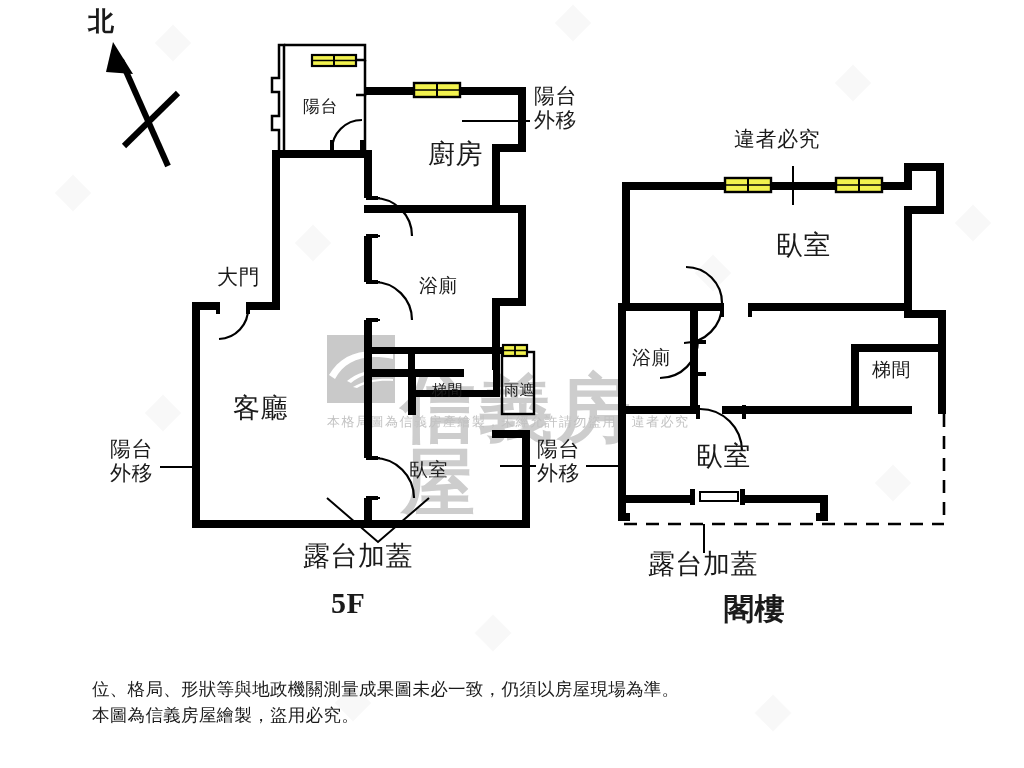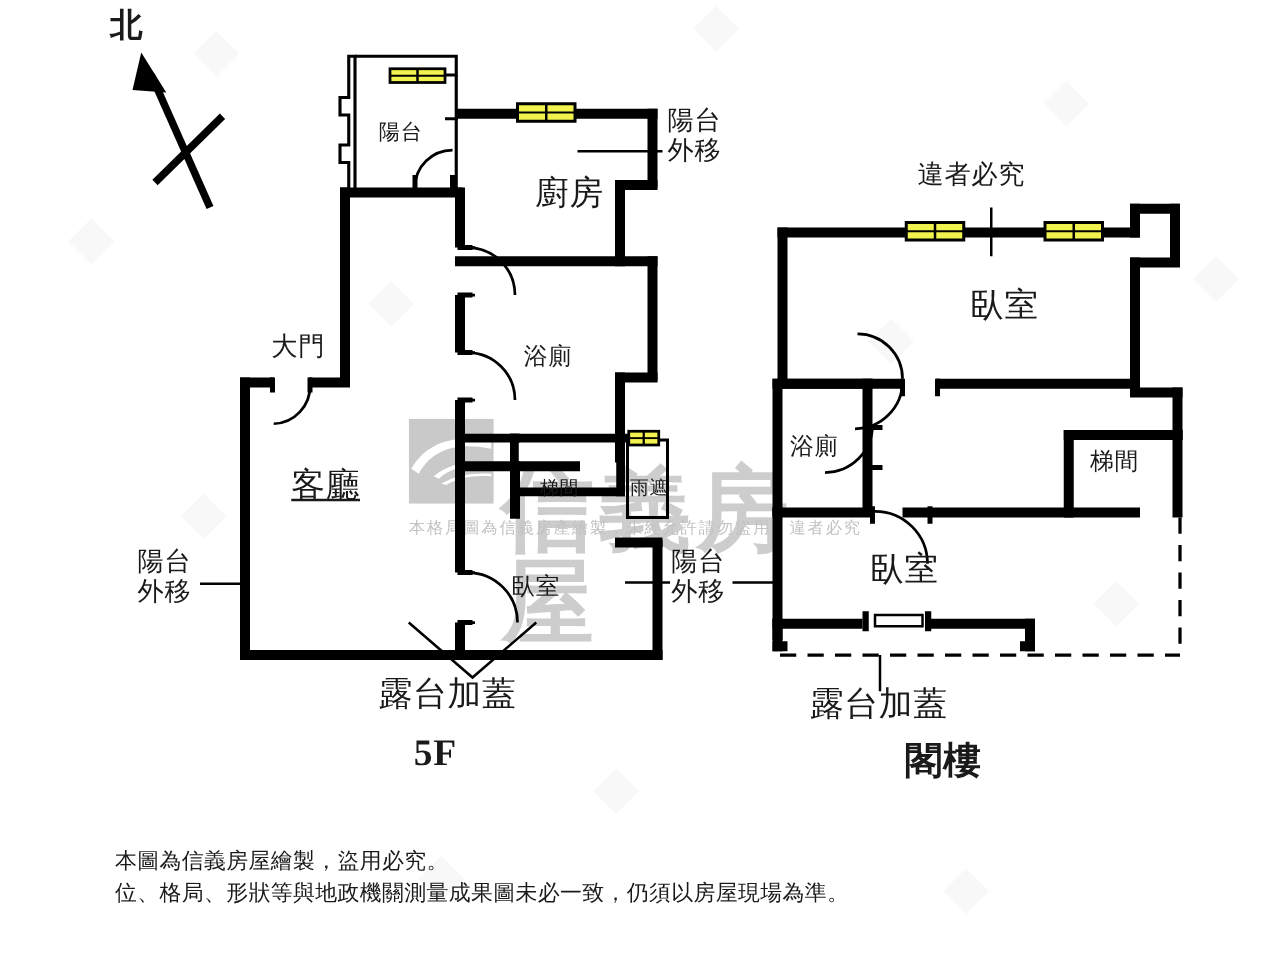--- a/index.html
+++ b/index.html
@@ -321,21 +321,21 @@
   </svg>
 
   <div class="lbl north-lbl" style="left:88px;top:7px;">北</div>
 
   <div class="lbl room-lbl-sm" style="left:303px;top:97px;">陽台</div>
 
   <div class="lbl big" style="left:428px;top:139px;font-family:Liberation Serif, serif;">廚房</div>
 
   <div class="lbl room-lbl" style="left:419px;top:275px;">浴廁</div>
 
-  <div class="lbl big" style="left:233px;top:374px;text-decoration:underline;">客廳</div>
+  <div class="lbl big" style="left:233px;top:393px;">客廳</div>
 
   <div class="lbl room-lbl-xs" style="left:432px;top:382px;">梯間</div>
 
   <div class="lbl room-lbl-xs" style="left:504px;top:382px;">雨遮</div>
 
   <div class="lbl room-lbl" style="left:409px;top:459px;">臥室</div>
 
   <div class="lbl callout" style="left:217px;top:266px;font-family:Liberation Serif, serif;">大門</div>
 
   <div class="lbl callout-2l" style="left:534px;top:84px;">陽台
@@ -359,17 +359,17 @@
 
   <div class="lbl big" style="left:696px;top:441px;">臥室</div>
 
   <div class="lbl callout" style="left:734px;top:128px;">違者必究</div>
 
   <div class="lbl big" style="left:648px;top:549px;">露台加蓋</div>
 
   <div class="lbl floor-tag" style="left:724px;top:592px;">閣樓</div>
 
   <div class="disclaimer" style="left:92px;top:676px;width:860px;">
+    <div>位、格局、形狀等與地政機關測量成果圖未必一致，仍須以房屋現場為準。</div>
     <div>本圖為信義房屋繪製，盜用必究。</div>
-    <div>位、格局、形狀等與地政機關測量成果圖未必一致，仍須以房屋現場為準。</div>
   </div>
 
 </div>
 
 </body></html>

